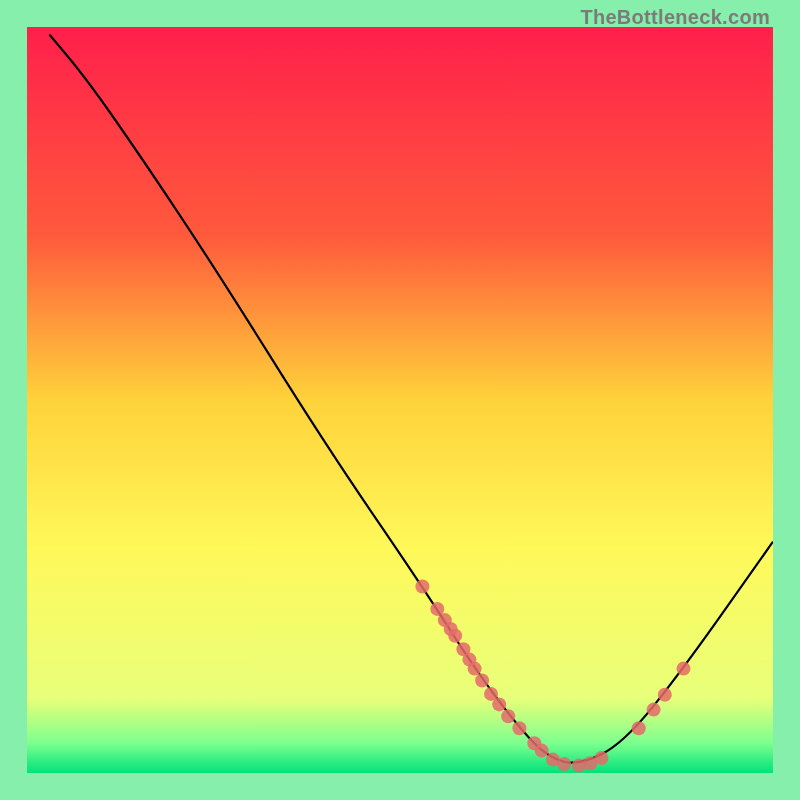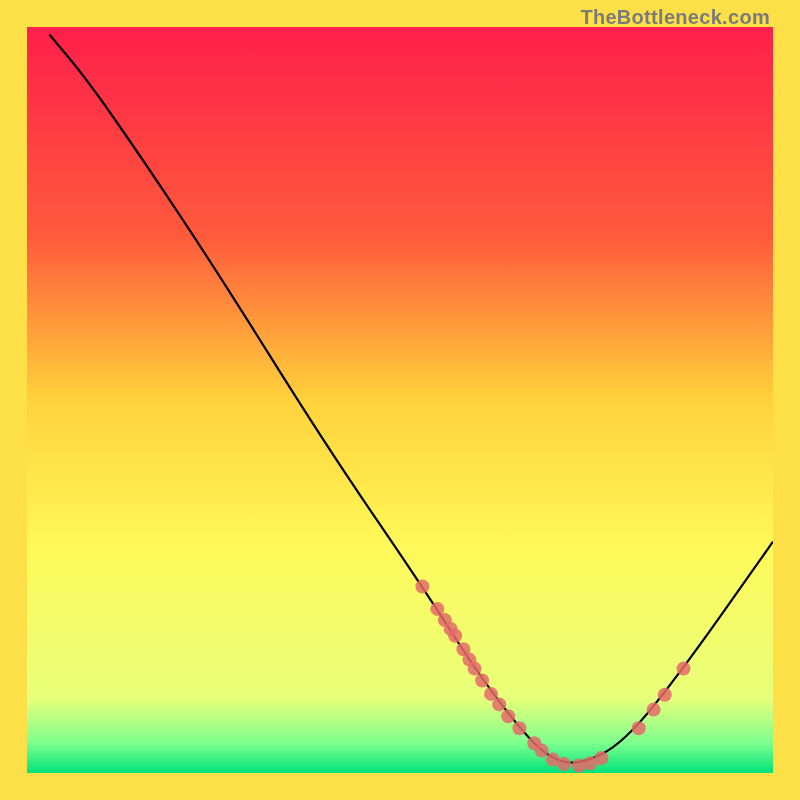--- a/index.html
+++ b/index.html
@@ -1,21 +1,21 @@
 <!DOCTYPE html>
 <html><head>
 <meta charset="utf-8">
 <style>
   * { margin: 0; padding: 0; box-sizing: border-box; }
   html, body { width: 800px; height: 800px; overflow: hidden; background: #000; }
   .frame {
     position: relative;
     width: 800px;
     height: 800px;
-    background: #fde047;
+    background: #86efac;
     padding-left: 12px;
   }
   .plot {
     position: absolute;
     left: 27px;
     top: 27px;
     width: 746px;
     height: 746px;
     overflow: hidden;
   }

